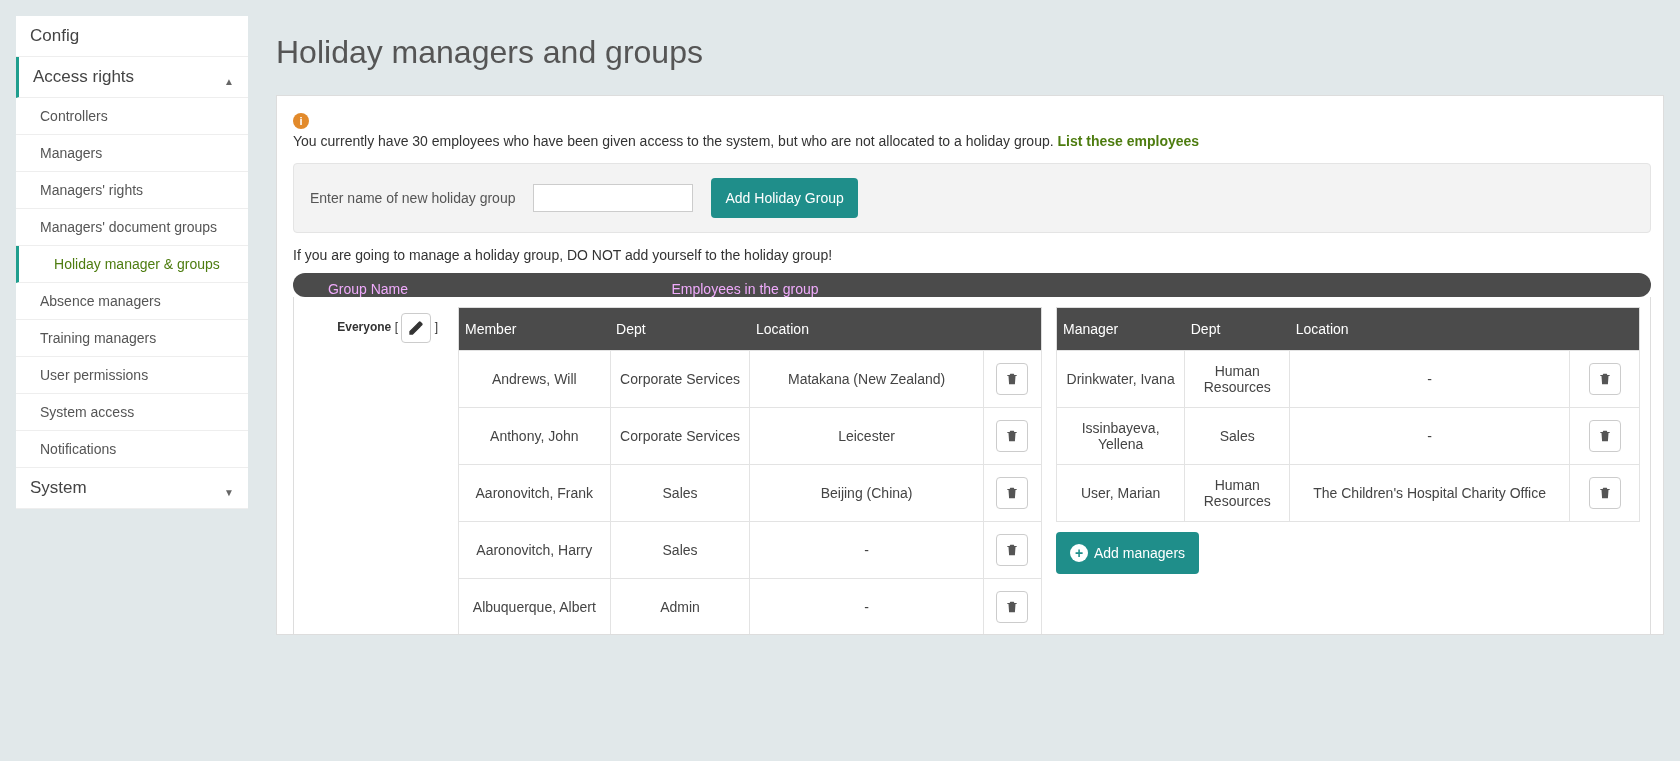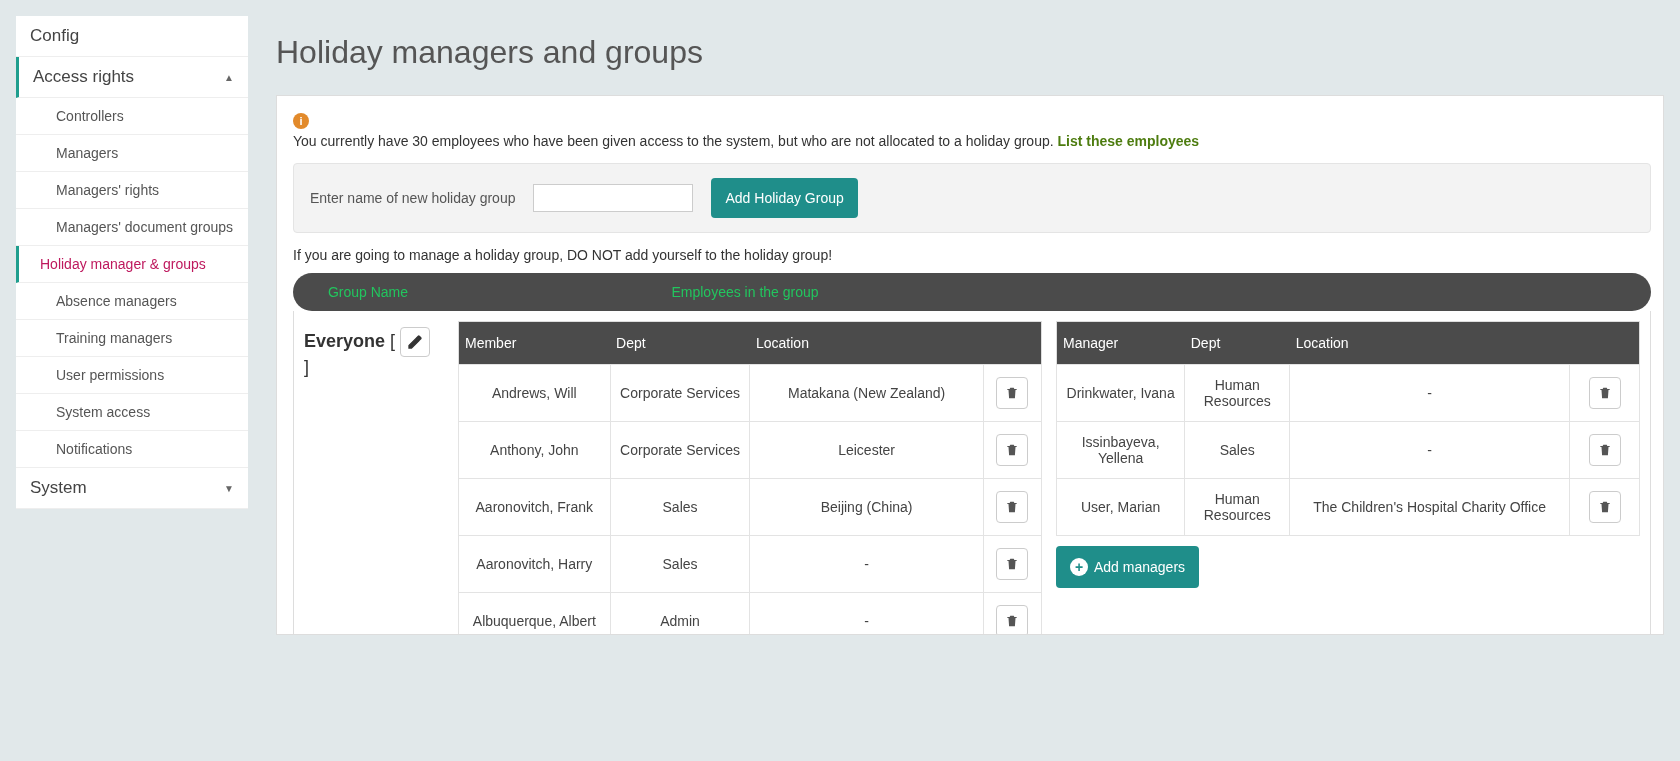--- a/index.html
+++ b/index.html
@@ -20,39 +20,40 @@
     width: 232px;
     background: #fff;
     flex-shrink: 0;
   }
   .sidebar-section-header {
     padding: 10px 14px;
     font-size: 17px;
     color: #444;
     border-bottom: 1px solid #eee;
     display: flex;
-    align-items: center;
+    align-items: flex-end;
     justify-content: space-between;
   }
   .sidebar-section-header.plain { cursor: default; }
   .sidebar-section-header.collapsible { cursor: pointer; }
   .caret { font-size: 10px; margin-left: 6px; color: #666; }
   .sidebar-items { display: flex; flex-direction: column; }
   .sidebar-item {
-    padding: 10px 14px 10px 40px;
+    padding: 10px 14px 10px 24px;
     font-size: 14px;
     color: #555;
     border-bottom: 1px solid #eee;
     cursor: pointer;
     position: relative;
   }
   .sidebar-item.active {
     border-left: 3px solid #1f9e8e;
     padding-left: 21px;
-    color: #be185d;
+    color: #4d7c0f;
+    text-align: center;
   }
   .section-active-bar {
     border-left: 3px solid #1f9e8e;
   }
   
   .main {
     flex: 1;
     min-width: 0;
   }
   .page-title {
@@ -114,39 +115,40 @@
     gap: 6px;
   }
   .btn-teal { background: #1f8e8a; }
   .warning-line { color: #333; margin-bottom: 10px; }
 
   
   .master-header {
     display: grid;
     grid-template-columns: 150px 1fr 1fr;
     background: #4b4b4b;
-    color: #22c55e;
-    height: 38px;
+    color: #f0abfc;
+    height: 24px;
     align-items: center;
     text-align: center;
     border-radius: 19px;
   }
   .master-header > div { padding: 8px 4px; }
 
   .group-row {
     display: grid;
     grid-template-columns: 150px 1fr 1fr;
     gap: 14px;
     border: 1px solid #ddd;
     border-top: none;
     padding: 10px 10px 10px 0;
   }
   .group-name-cell {
     padding: 6px 6px 6px 10px;
-    font-size: 18px;
+    font-size: 12px;
+    text-align: right;
   }
   .group-name-cell b { font-weight: 700; }
   .edit-btn {
     display: inline-flex;
     width: 30px; height: 30px;
     border: 1px solid #ccc;
     border-radius: 4px;
     align-items: center;
     justify-content: center;
     background: #fff;

